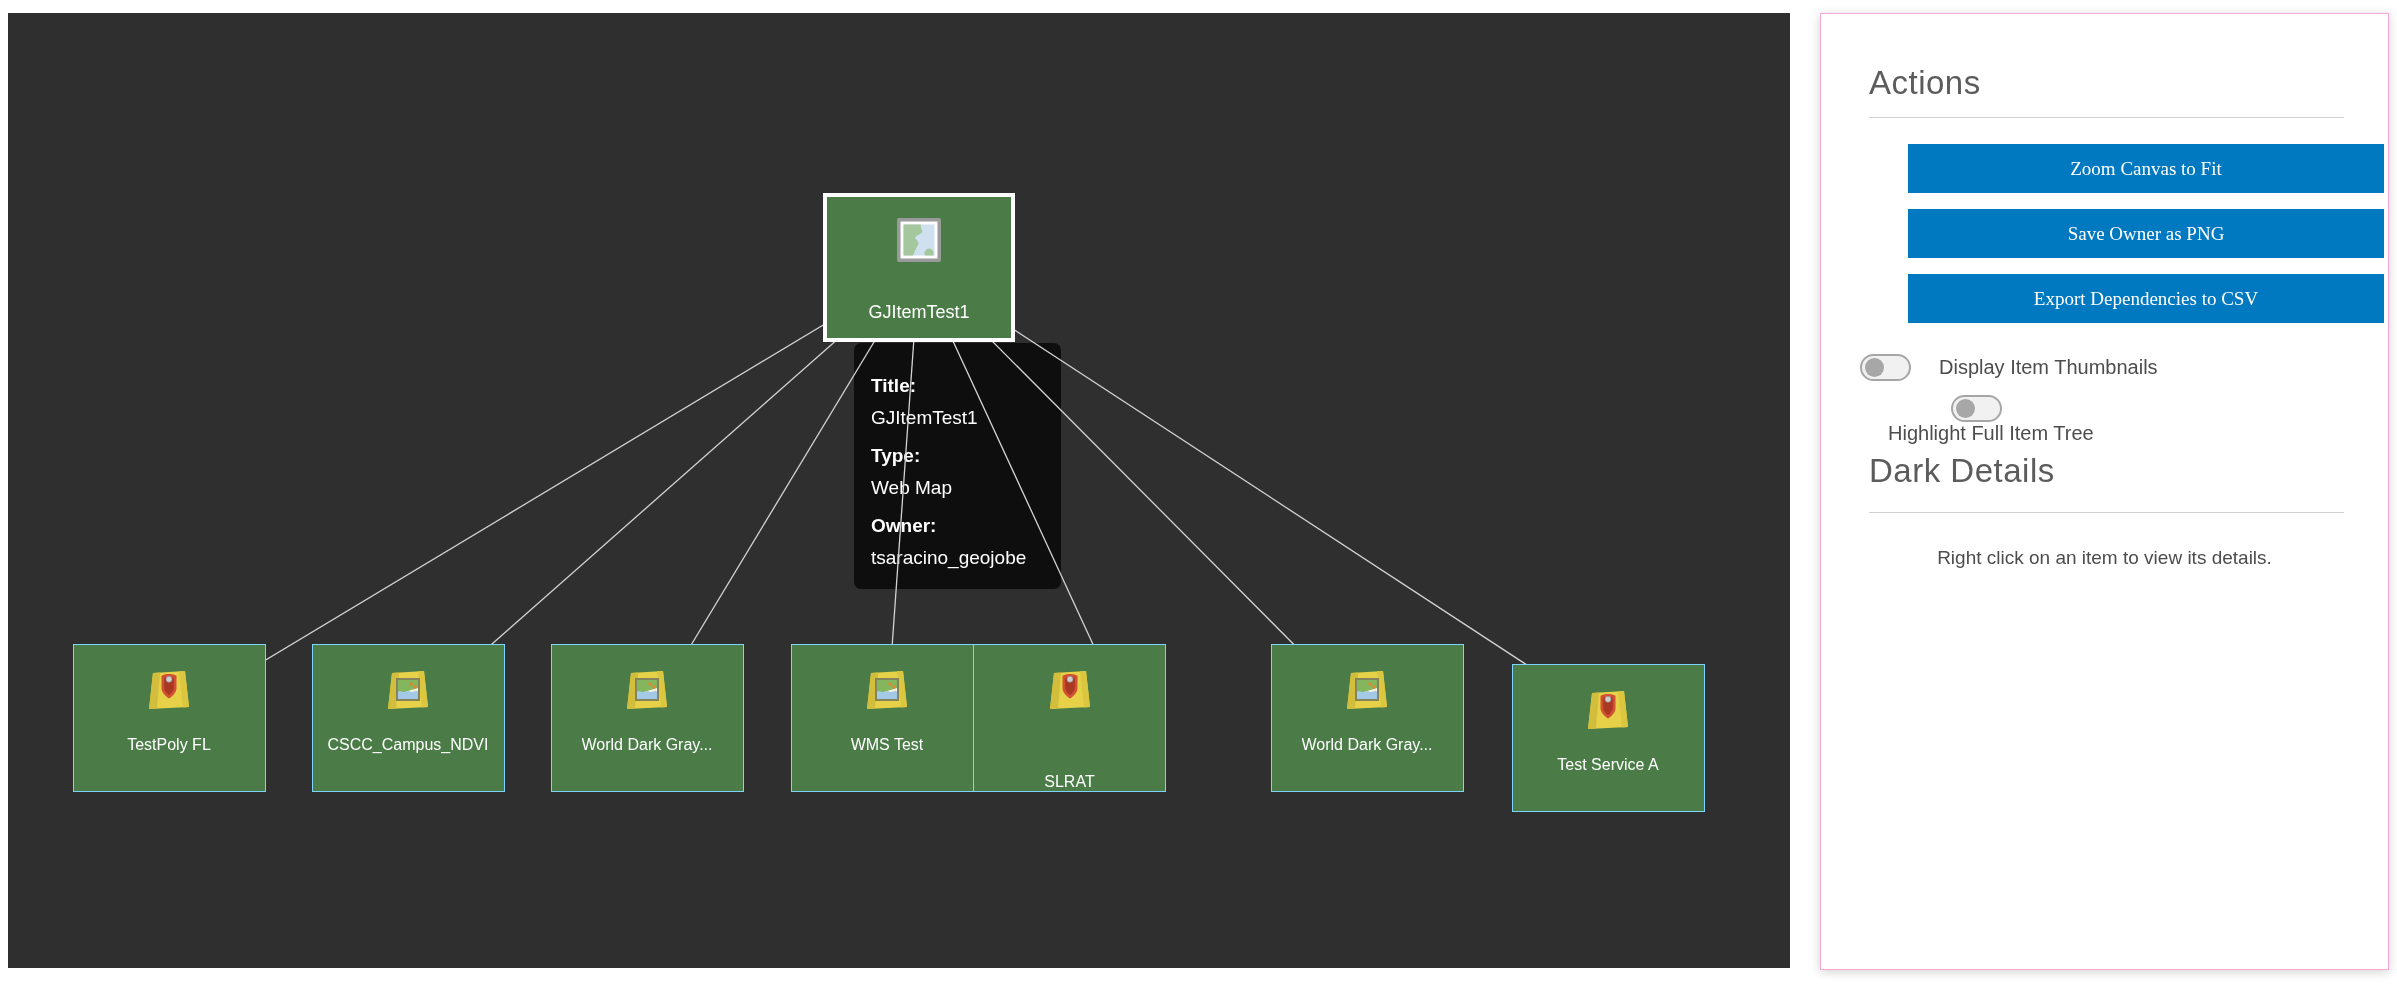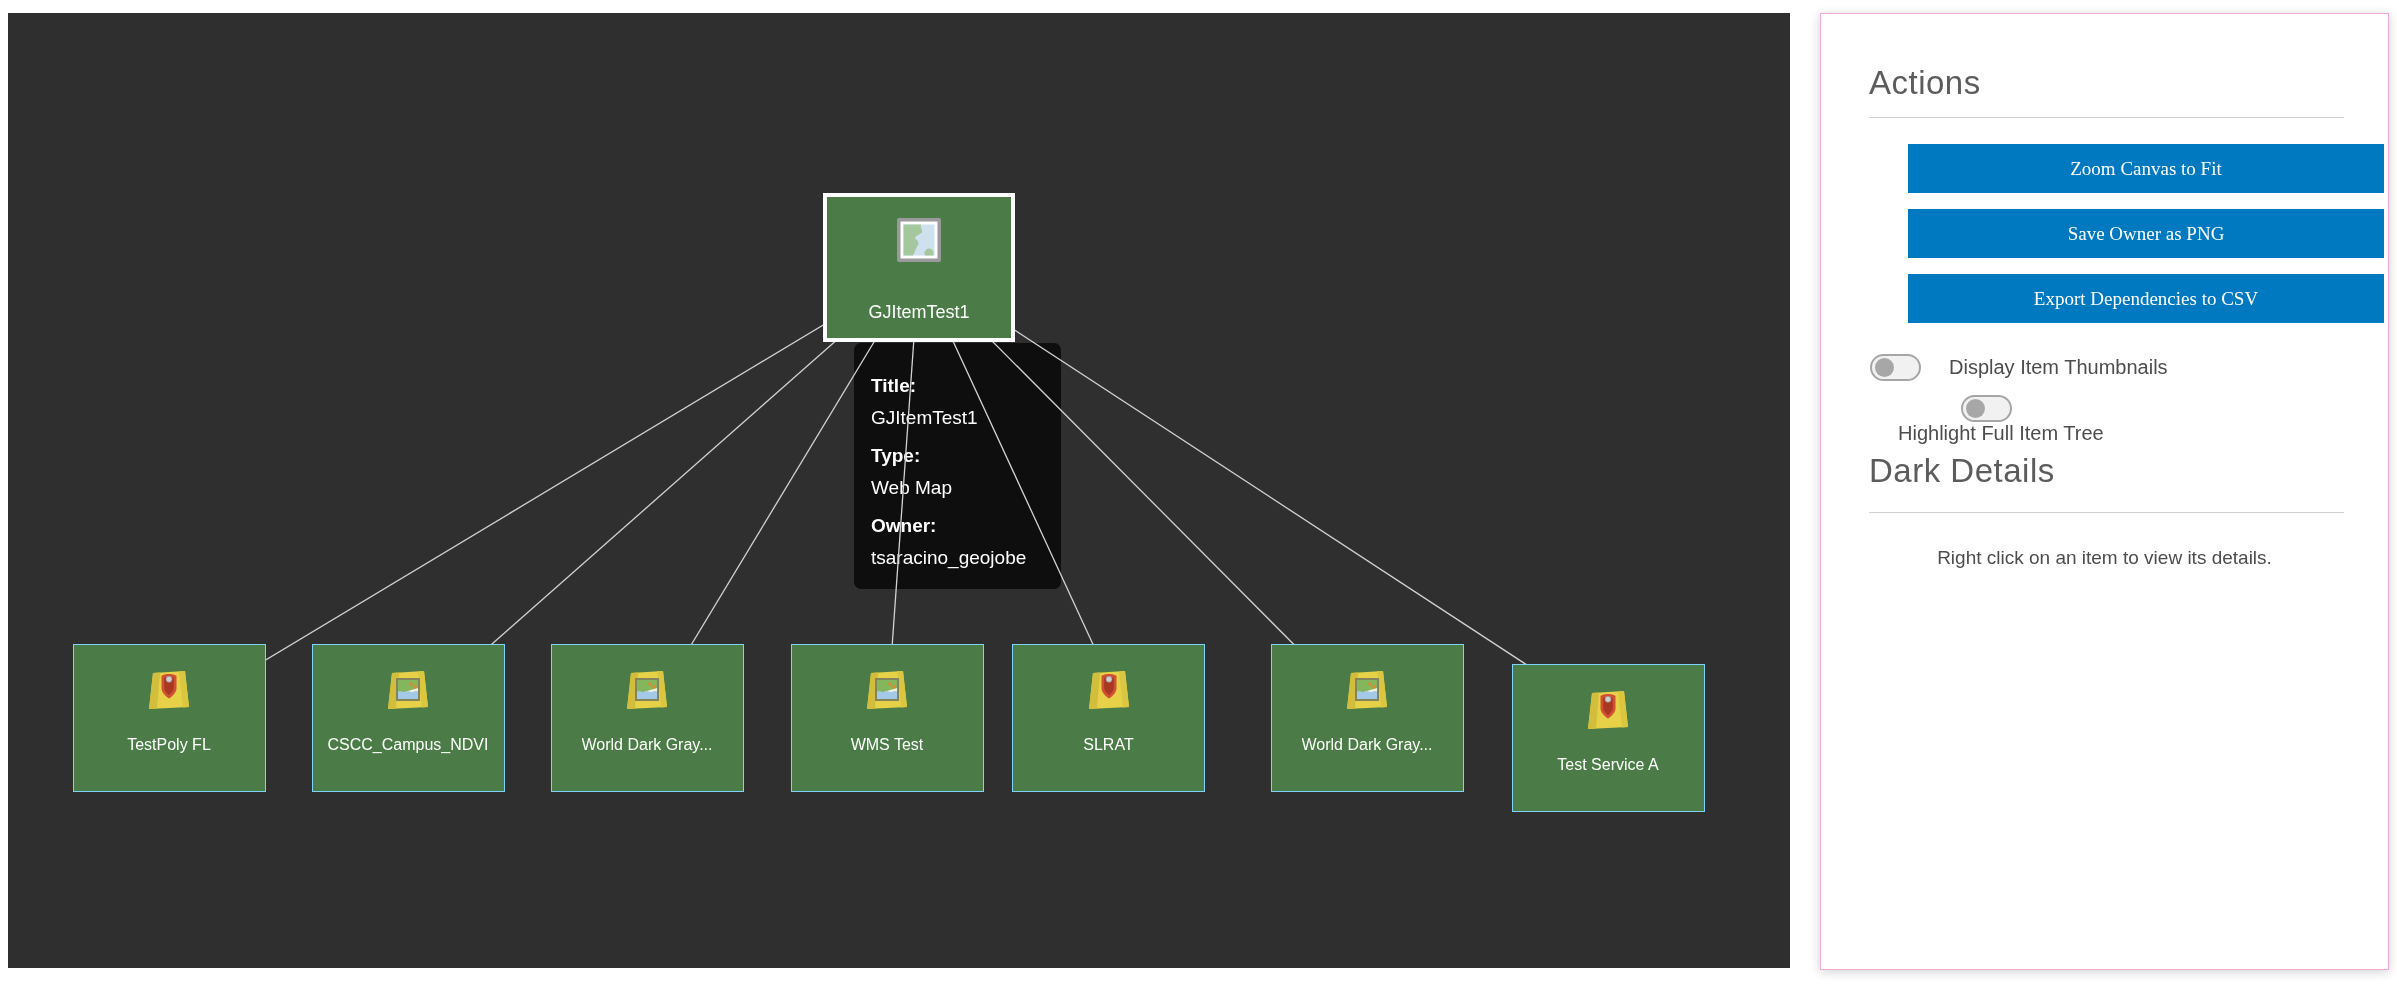--- a/index.html
+++ b/index.html
@@ -47,21 +47,21 @@
   .divider{position:absolute;left:48px;width:475px;height:0;
     border-top:1px solid #d0d0d0;}
   .div1{top:103px;}
   .div2{top:498px;}
   .btn{position:absolute;left:47px;width:476px;height:49px;border:none;
     background:var(--accent);color:#fff;font-size:19px;
     font-family:Liberation Serif, serif;cursor:pointer;display:block;margin-left:40px;}
   .btn1{top:130px;}
   .btn2{top:195px;}
   .btn3{top:260px;}
-  .toggle-row{position:absolute;left:49px;display:flex;align-items:center;
+  .toggle-row{position:absolute;left:39px;display:flex;align-items:center;
     height:27px;}
   .tg1{top:340px;}
   .tg2{top:381px;flex-direction:column;}
   .toggle{width:51px;height:27px;border:2px solid #a6a6a6;border-radius:14px;
     background:#f1f1f1;position:relative;cursor:pointer;flex:0 0 auto;}
   .toggle .knob{position:absolute;left:3px;top:2px;width:19px;height:19px;
     border-radius:50%;background:#a7a7a7;}
   .toggle-row .tlabel{margin-left:28px;font-size:20px;color:#4d4d4d;}
   .hint{position:absolute;left:0;top:533px;width:100%;text-align:center;
     font-size:19px;color:#4d4d4d;}
@@ -146,21 +146,21 @@
               <use href="#map-layer-icon"></use>
             </svg></span>
           <span class="label">World Dark Gray...</span>
         </div>
         <div class="node child" style="left: 782.5px;">
           <span class="icon"><svg width="48" height="48">
               <use href="#map-layer-icon"></use>
             </svg></span>
           <span class="label">WMS Test</span>
         </div>
-        <div class="node child" style="left: 1004px;">
+        <div class="node child" style="left: 965px; justify-content: space-between;">
           <span class="icon"><svg width="48" height="48">
               <use href="#feature-layer-icon"></use>
             </svg></span>
           <span class="label">SLRAT</span>
         </div>
         <div class="node child" style="left: 1262.5px;">
           <span class="icon"><svg width="48" height="48">
               <use href="#map-layer-icon"></use>
             </svg></span>
           <span class="label">World Dark Gray...</span>

